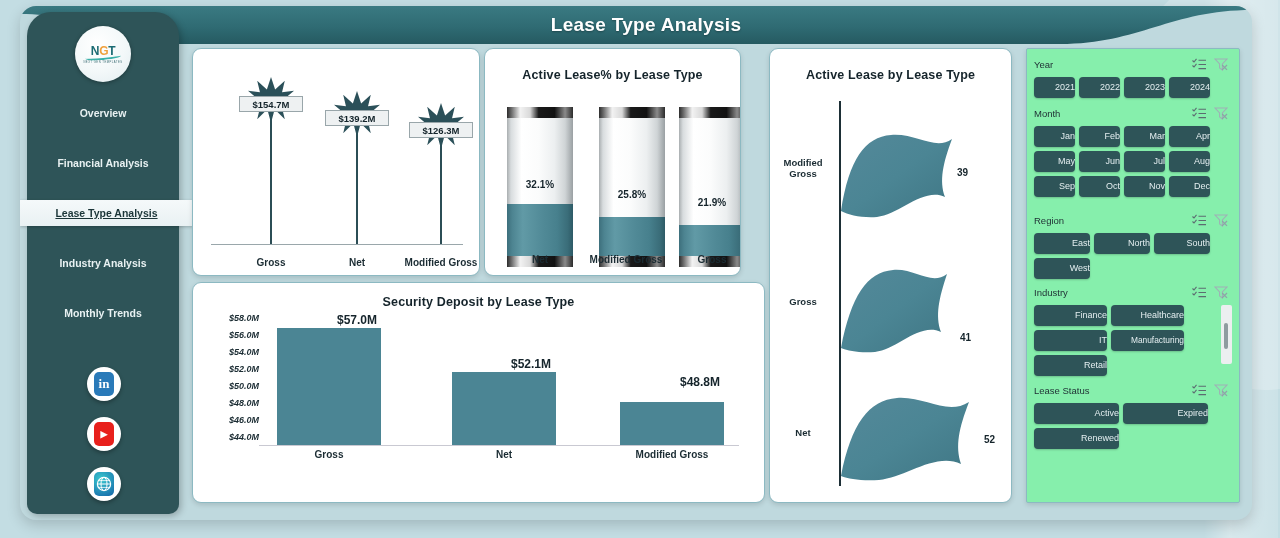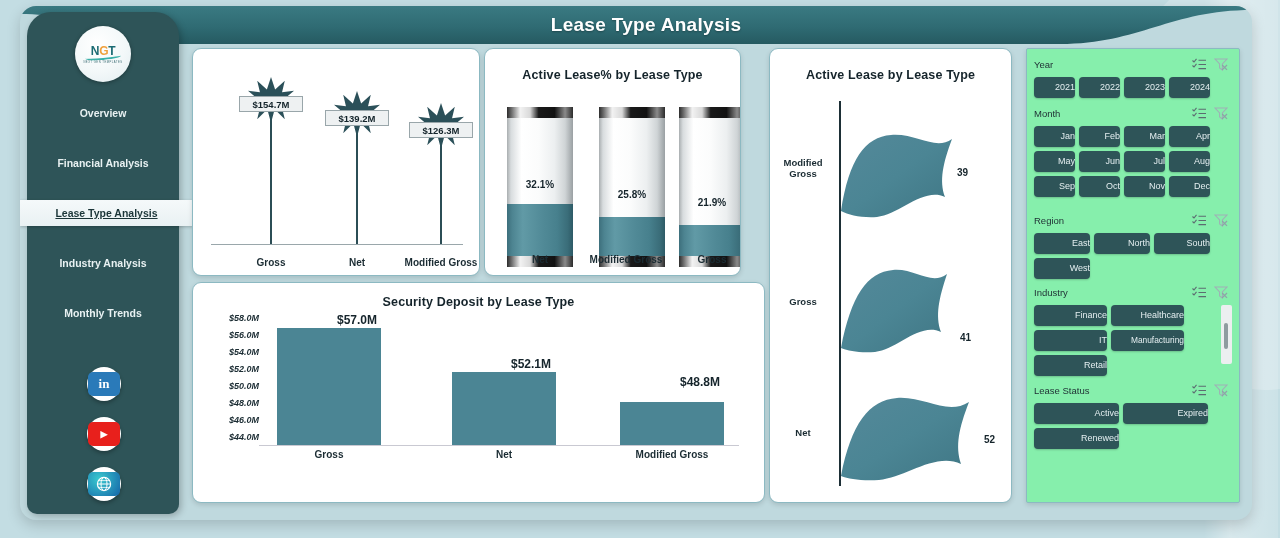--- a/index.html
+++ b/index.html
@@ -116,21 +116,21 @@
 
   .social {
     position: absolute; left: 60px;
     width: 34px; height: 34px; border-radius: 50%;
     background: #ffffff;
     box-shadow: 0 2px 4px rgba(0,0,0,0.3);
     display: flex; align-items: center; justify-content: center;
     cursor: pointer;
   }
   .social .inner {
-    width: 32px; height: 24px; border-radius: 5px;
+    width: 20px; height: 24px; border-radius: 5px;
     display: flex; align-items: center; justify-content: center;
     color:#fff; font-weight:bold;
   }
   .inner-li { background:#2a7ab9; font-size:13px; font-family:"Liberation Serif",serif; }
   .inner-yt { background:#e8201c; border-radius:7px; font-size:9px; }
   .inner-web { background: radial-gradient(circle at 35% 30%, #39c9cf, #1464a8); border-radius:50%; font-size:14px; }
 
   
   .card {
     position: absolute;

